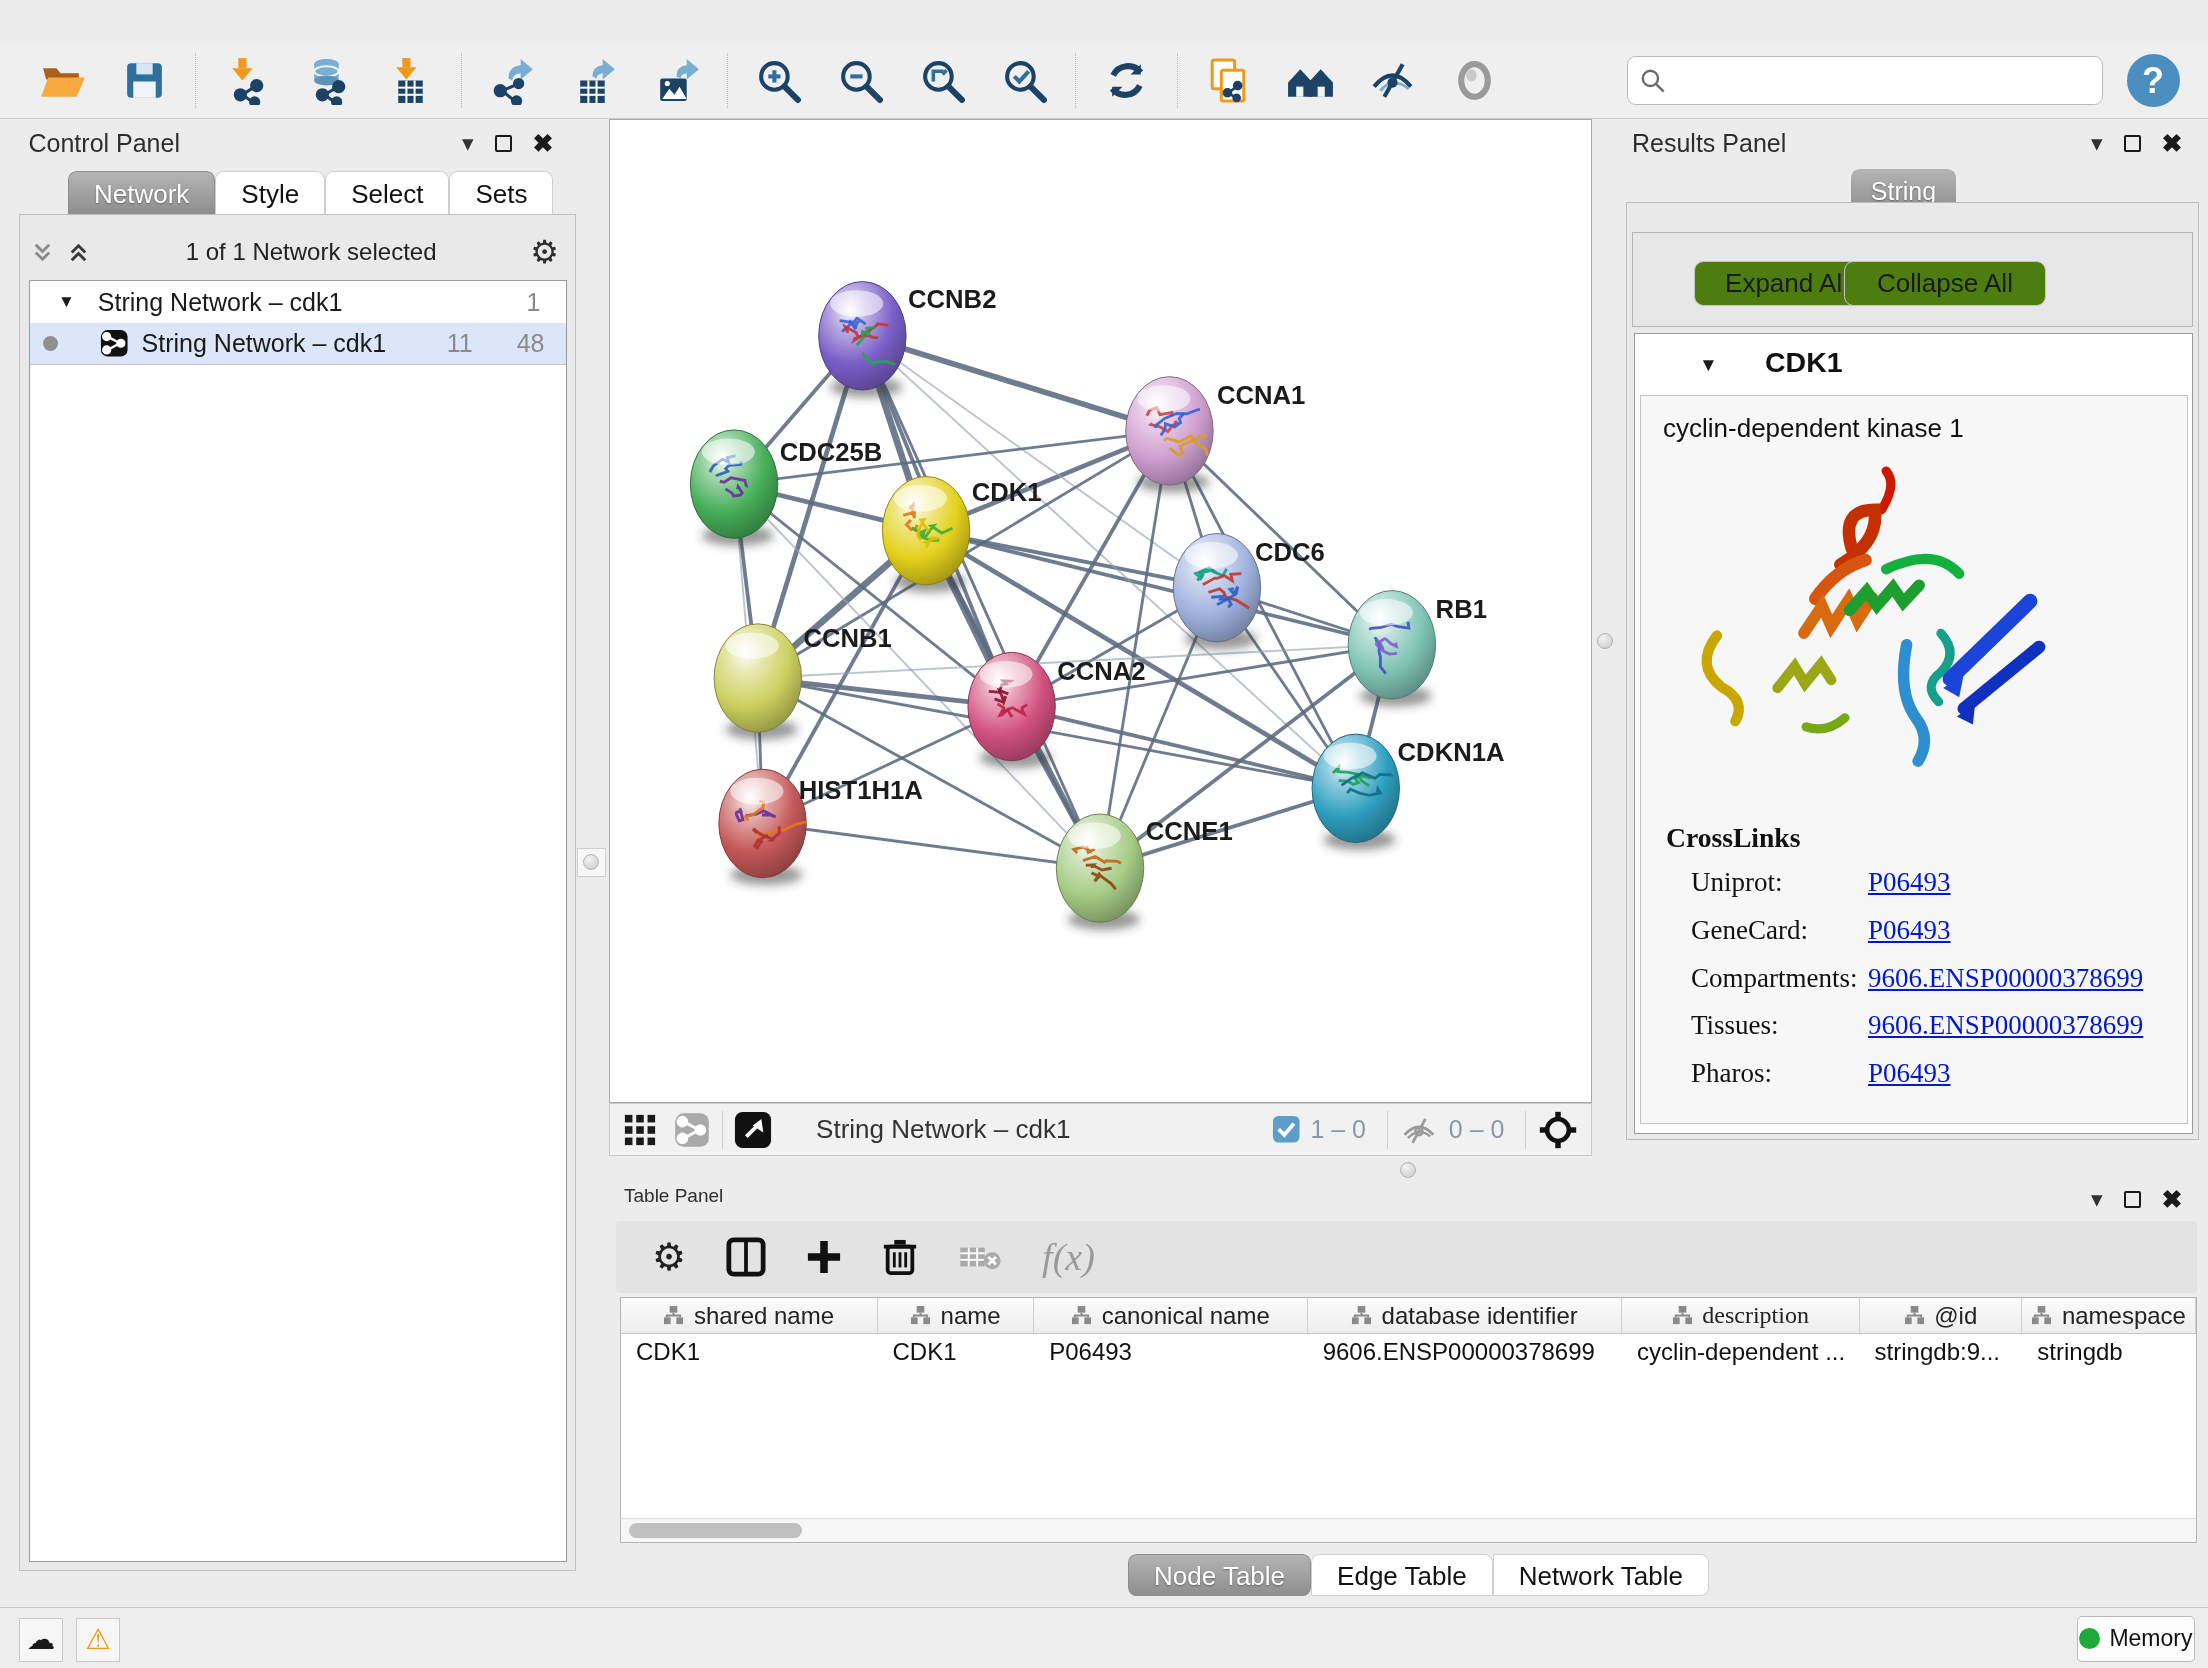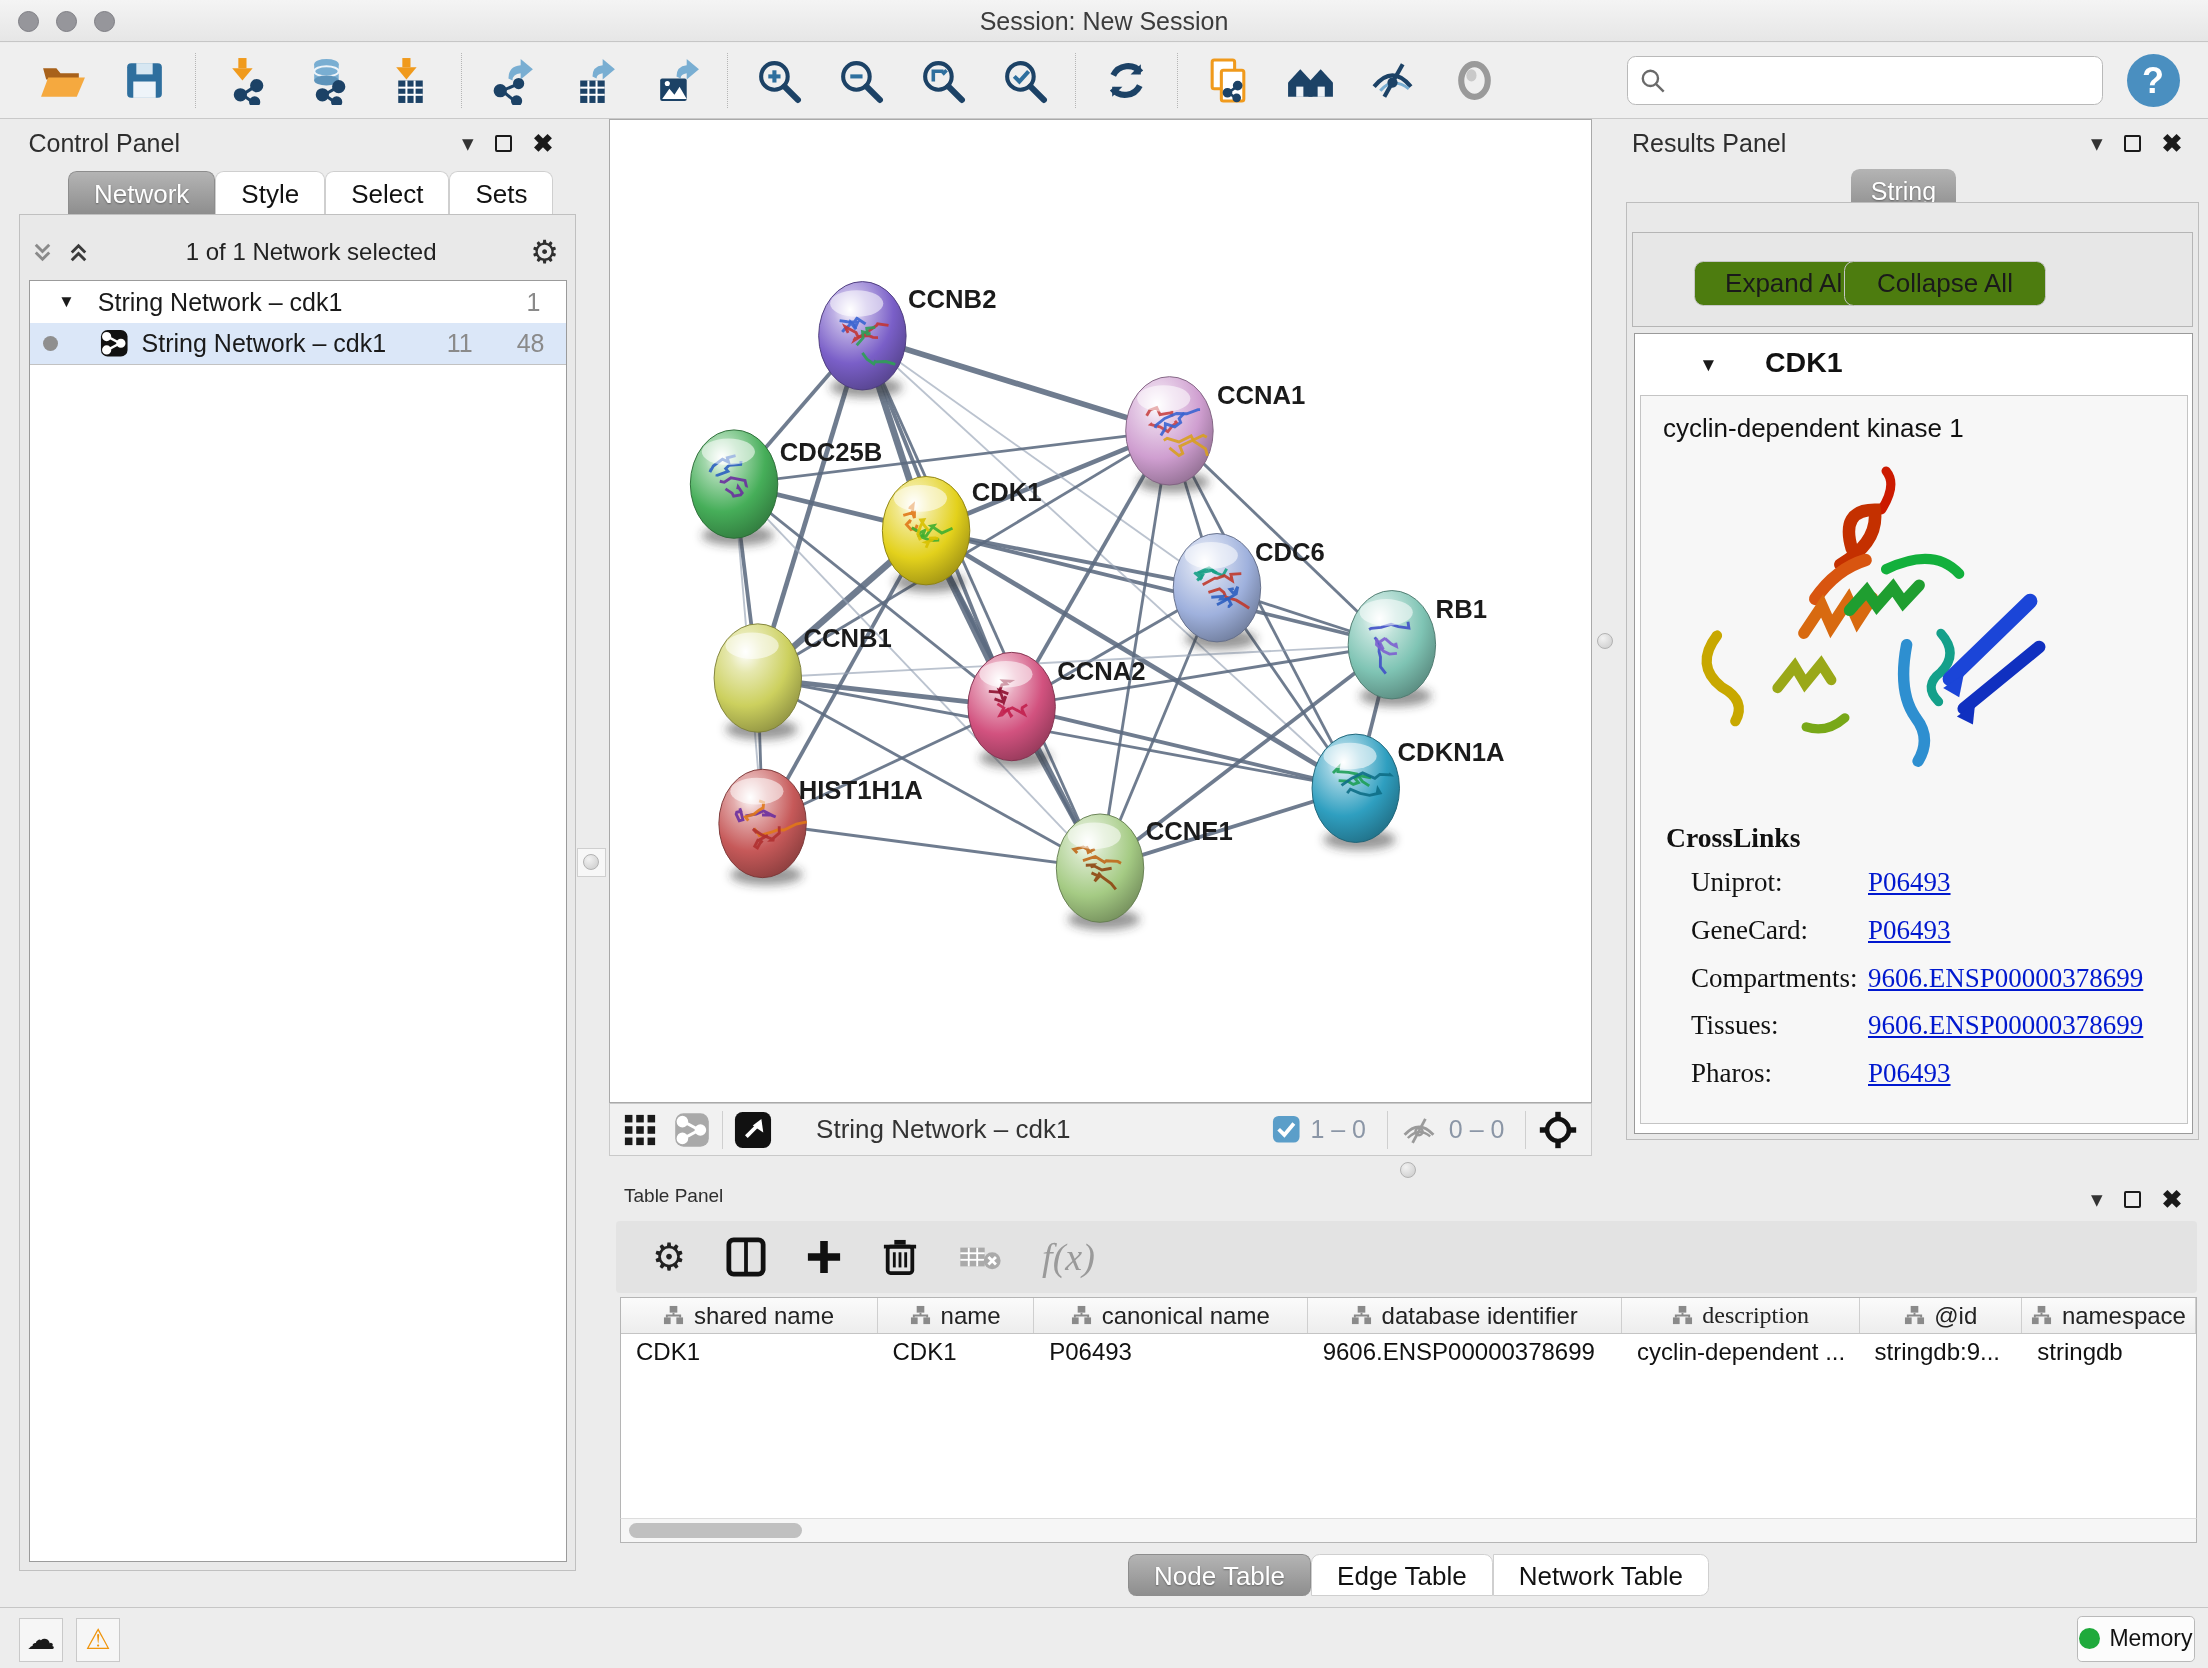--- a/index.html
+++ b/index.html
@@ -106,26 +106,20 @@
     border:1px solid #b9b9b9; border-radius:4.8px; display:flex; align-items:center; justify-content:center; gap:9.5px; }
   .mem-dot { width:21px; height:21px; border-radius:50%; background:#1faa3c; }
   .mem-lbl { font-size:23px; color:#111; }
   svg { display:block; }
 </style>
 </head>
 <body>
 
 <div id="app">
 
-  <div class="titlebar">
-    <div class="tlight" style="left:18px"></div>
-    <div class="tlight" style="left:56px"></div>
-    <div class="tlight" style="left:94px"></div>
-    <div class="wtitle">Session: New Session</div>
-  </div>
 
   <div class="toolbar">
     <button class="tbtn">
       <svg width="49" height="49" viewBox="0 0 48 48">
         <path d="M5 12 h13 l4 5 h18 v6 H8z" fill="#a8611a"></path>
         <path d="M3 40 L10 21 H46 L38 40z" fill="#f5a93f"></path>
       </svg>
     </button>
     <button class="tbtn">
       <svg width="49" height="49" viewBox="0 0 48 48">

